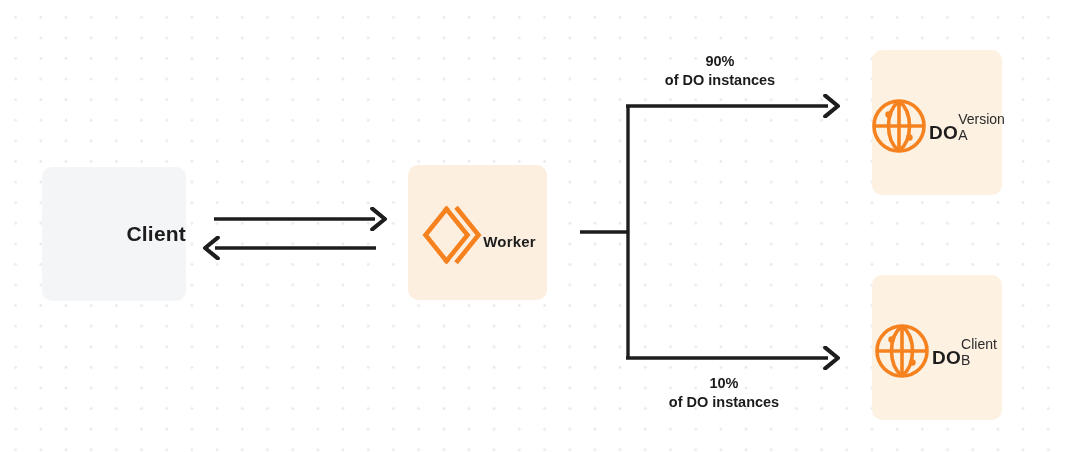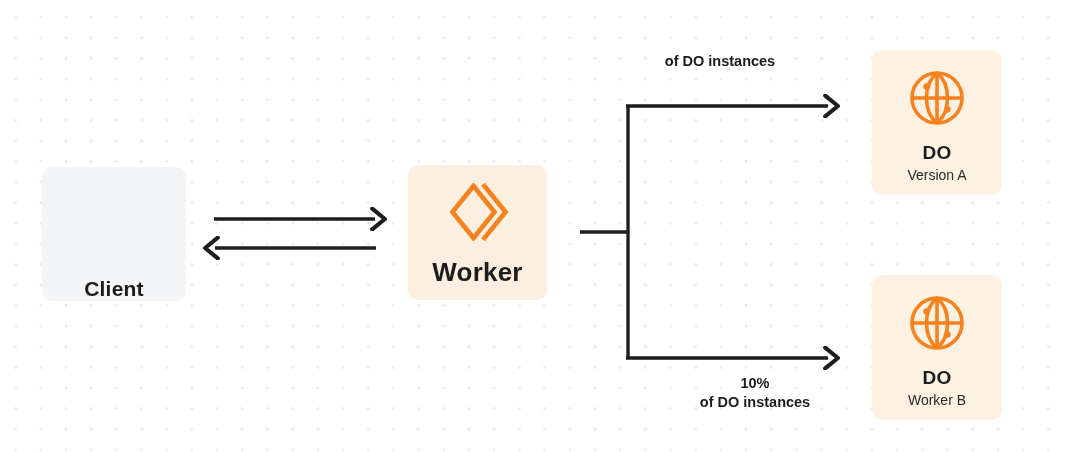--- a/index.html
+++ b/index.html
@@ -21,21 +21,21 @@
     background-color: #ffffff;
     background-image: radial-gradient(circle, #ececee 1.4px, rgba(255,255,255,0) 1.6px);
     background-size: 25.2px 20.6px;
     background-position: 3px 7px;
   }
 
   .node {
     position: absolute;
     box-sizing: border-box;
     display: flex;
-    flex-direction: column;
+    flex-direction: row;
     align-items: center;
     justify-content: center;
     border-radius: 10px;
   }
 
   
   #client-node {
     left: 42px;
     top: 167px;
     width: 144px;
@@ -53,21 +53,21 @@
   
   #worker-node {
     left: 408px;
     top: 165px;
     width: 139px;
     height: 135px;
     background-color: #fdefdf;
     padding-top: 4px;
   }
   #worker-node .node-title {
-    font-size: 26px;
+    font-size: 15px;
     font-weight: bold;
     color: #1d1d1d;
     margin-top: 14px;
     letter-spacing: .2px;
   }
 
   
   .do-node {
     left: 872px;
     width: 130px;
@@ -100,21 +100,21 @@
   .edge-label {
     position: absolute;
     text-align: center;
     font-size: 14.5px;
     font-weight: bold;
     color: #1b1b1b;
     line-height: 19px;
     white-space: nowrap;
   }
   #label-top  { left: 612px; top: 52px;  width: 216px; }
-  #label-bot  { left: 647px; top: 374px; width: 216px; }
+  #label-bot  { left: 616px; top: 374px; width: 216px; }
   .edge-label .pct { display: block; }
   .edge-label .sub { display: block; }
 
   
   #connectors {
     position: absolute;
     left: 0;
     top: 0;
     width: 1072px;
     height: 452px;
@@ -192,24 +192,25 @@
           <line x1="30" y1="5" x2="30" y2="55"></line>
           <line x1="6" y1="30" x2="54" y2="30"></line>
           <path d="M 30 5 C 16 16 16 44 30 55"></path>
           <path d="M 30 5 C 44 16 44 44 30 55"></path>
         </g>
         <circle cx="19.5" cy="18.5" r="3.2" fill="#f6821f"></circle>
         <circle cx="40.5" cy="41.5" r="3.2" fill="#f6821f"></circle>
       </svg>
     </span>
     <div class="node-title">DO</div>
-    <div class="node-subtitle">Worker B</div>
+    <div class="node-subtitle">Client B</div>
   </div>
 
   <div class="edge-label" id="label-top">
+    <span class="pct">90%</span>
     <span class="sub">of DO instances</span>
   </div>
 
   <div class="edge-label" id="label-bot">
     <span class="pct">10%</span>
     <span class="sub">of DO instances</span>
   </div>
 
 </div>
 

